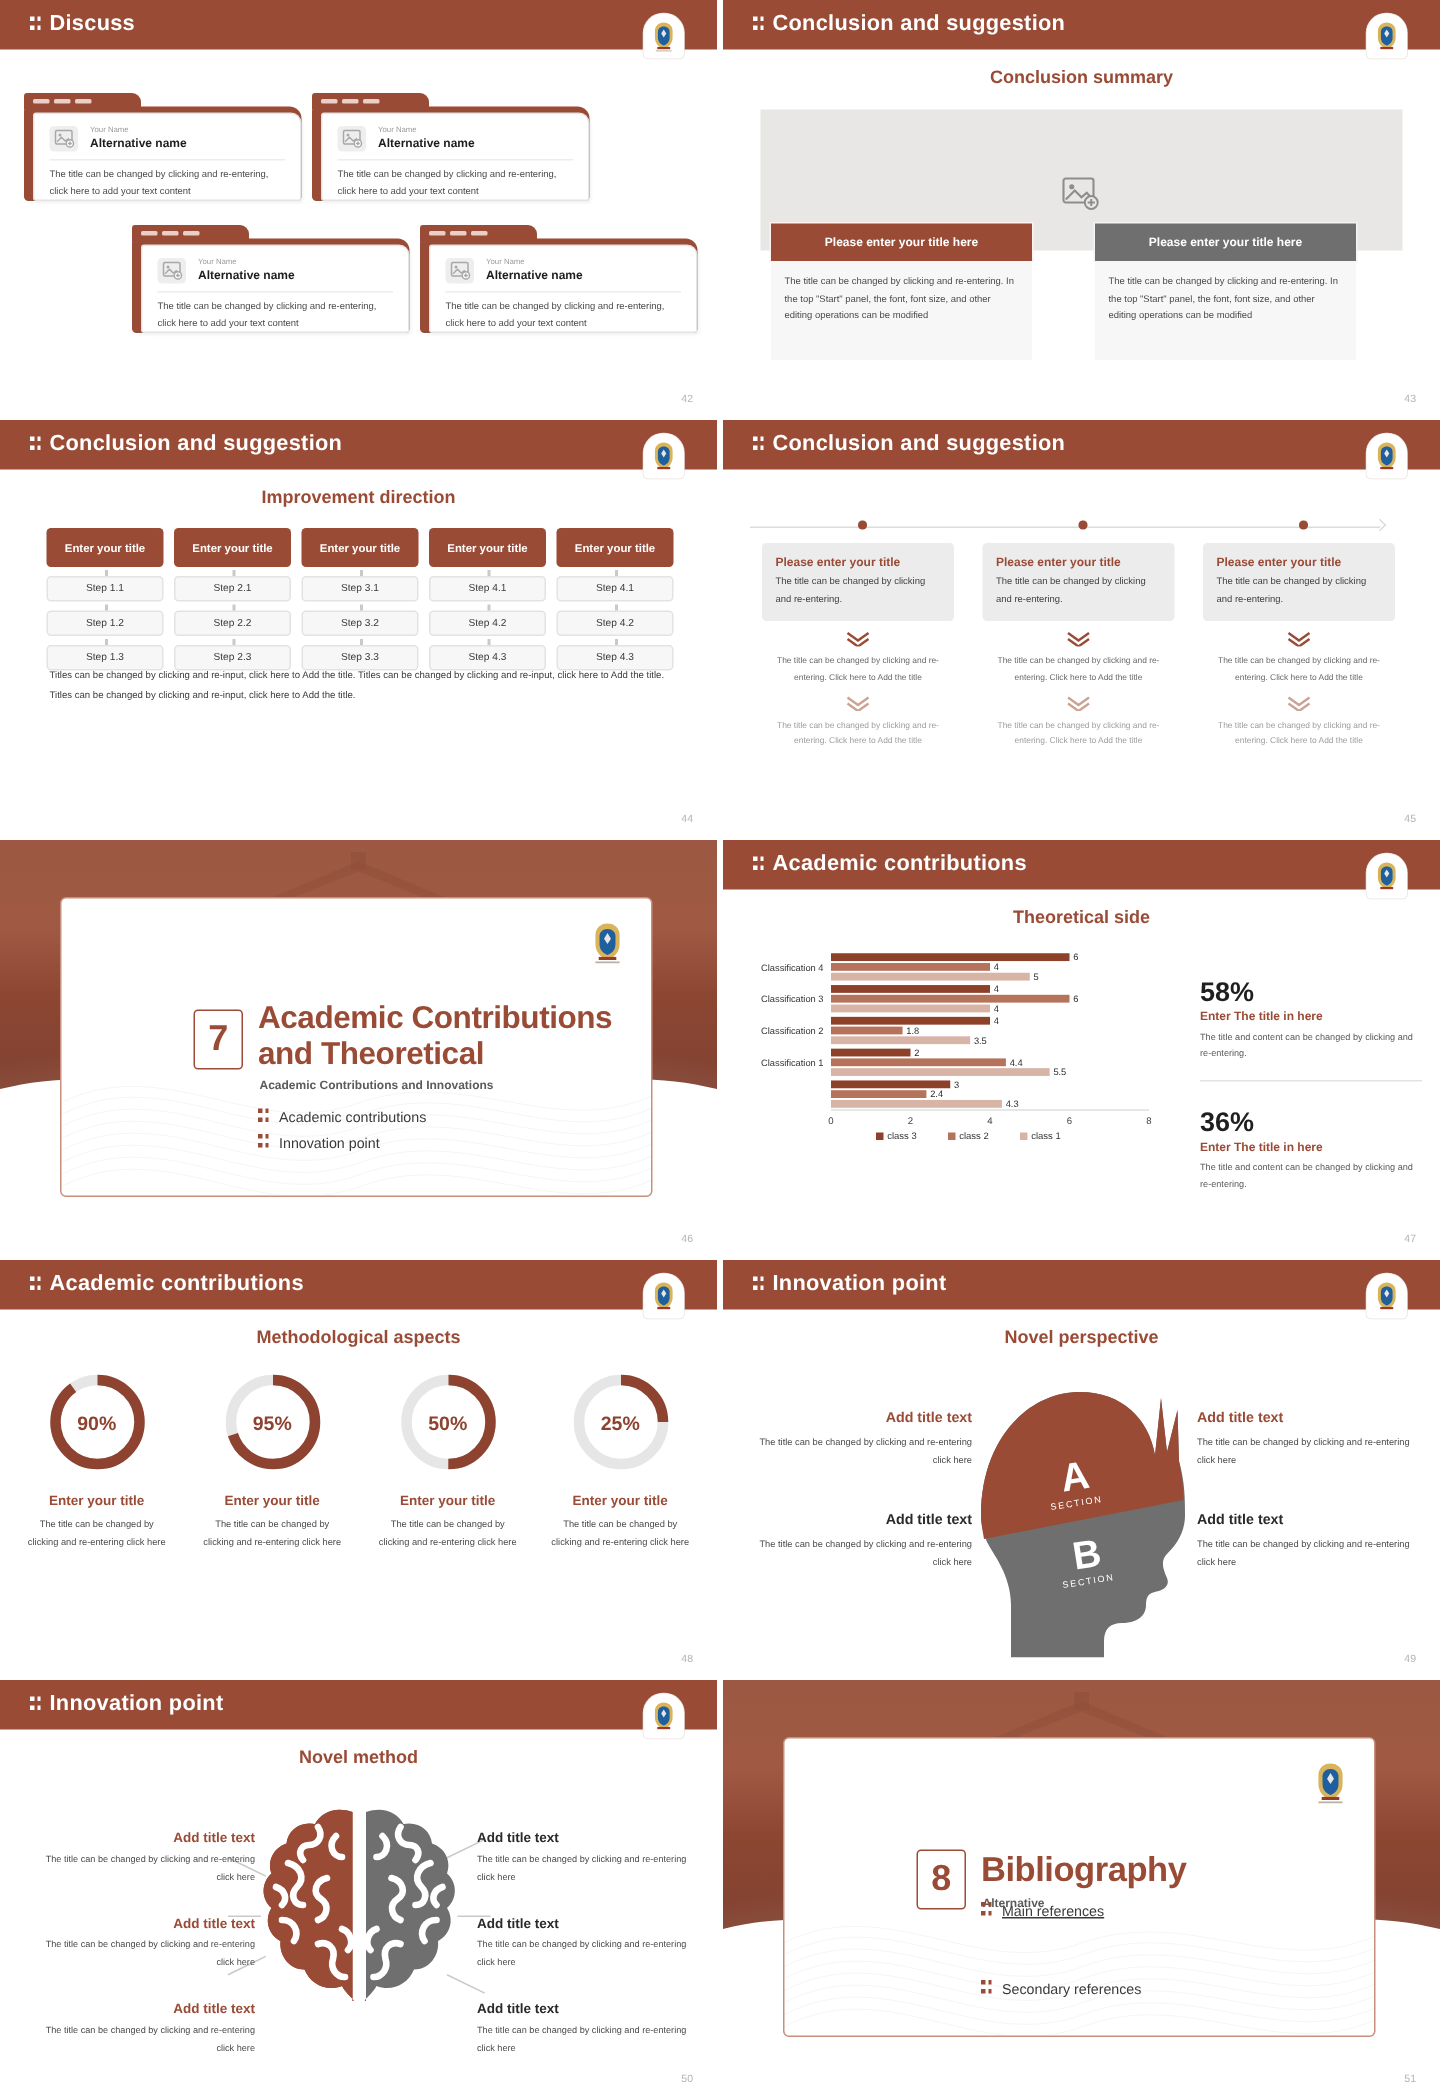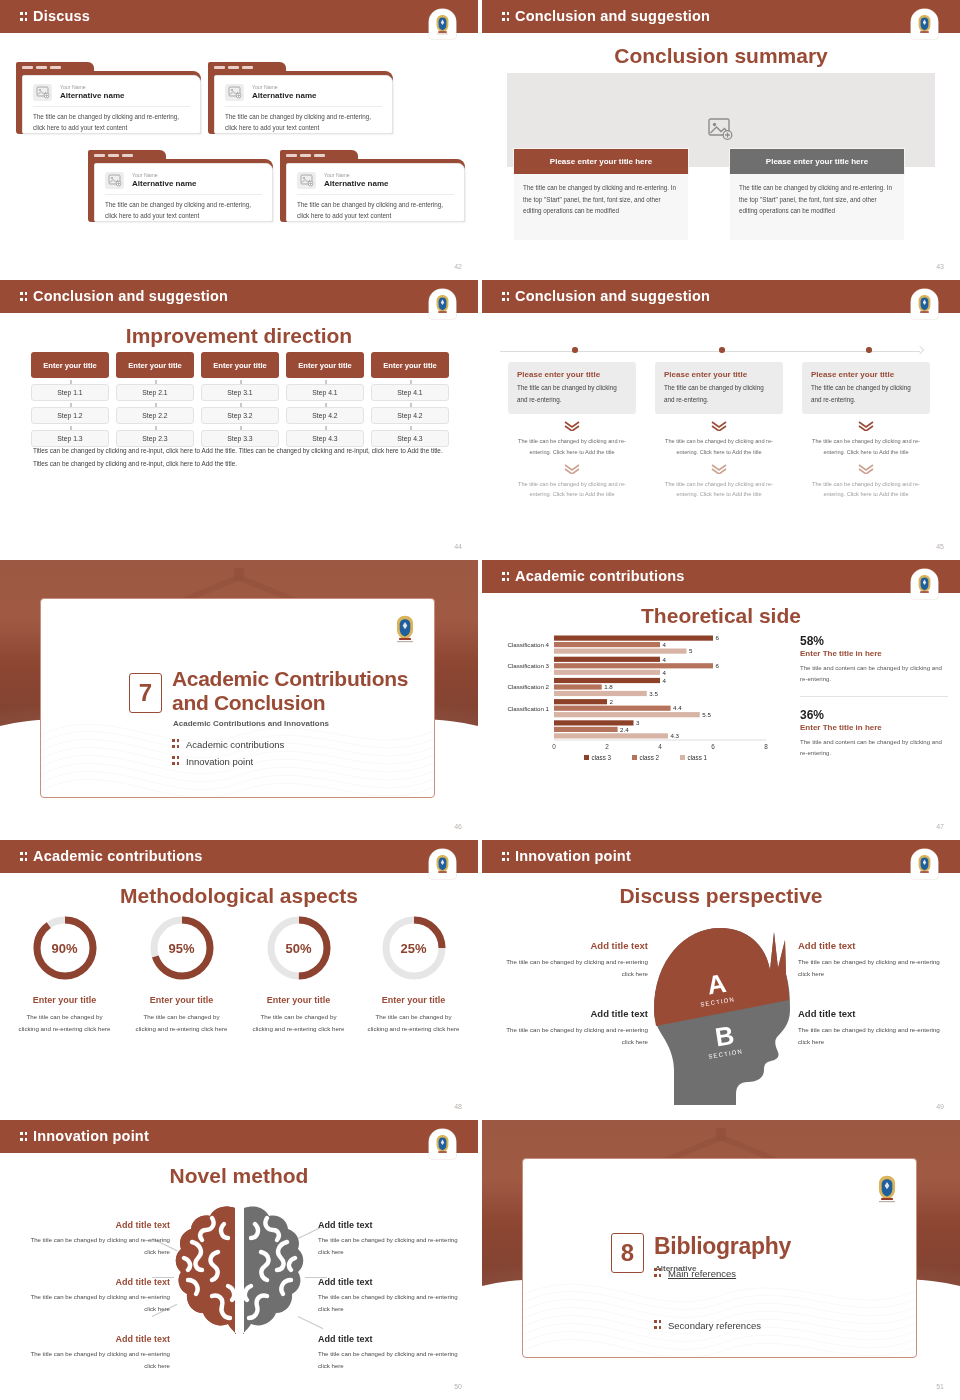--- a/index.html
+++ b/index.html
@@ -61,21 +61,21 @@
   .emblem.on-card { right: 16px; top: 14px; box-shadow: none; background: transparent; }
 
   .pgnum {
     position: absolute; right: 16px; bottom: 8px;
     font-size: 7px; color: #b9b2ad;
   }
 
   .stitle {
     position: absolute; left: 0; right: 0; top: 44px;
     text-align: center; color: #9a4b36;
-    font-size: 21px; font-weight: bold;
+    font-size: 12px; font-weight: bold;
   }
 
   
   .folder { position: absolute; width: 185px; height: 72px; }
   .fold-tab {
     position: absolute; left: 0; top: 0; width: 78px; height: 11px;
     background: #9a4b36; border-radius: 2px 6px 0 0;
   }
   .fold-tab b {
     position: absolute; top: 4px; width: 11px; height: 2.5px;
@@ -206,21 +206,21 @@
     letter-spacing: -.3px;
   }
   .dv-h1.single { top: 75px; font-size: 23px; }
   .dv-h2 { position: absolute; left: 132px; font-size: 8px; color: #5b5b5b; font-weight: bold; }
   .dv-li { position: absolute; left: 131px; font-size: 9.5px; color: #3a3a3a; }
   .dv-li .dd { vertical-align: -1px; margin-right: 5px; }
 
   
   .chart-wrap { position: absolute; left: 10px; top: 68px; width: 290px; height: 140px; }
   .ch-right { position: absolute; left: 318px; top: 74px; width: 148px; }
-  .kpi-num { font-size: 12px; font-weight: bold; color: #1f1f1f; }
+  .kpi-num { font-size: 18px; font-weight: bold; color: #1f1f1f; margin-top: 17px; }
   .kpi-ttl { font-size: 8px; font-weight: bold; color: #9a4b36; margin-top: 1px; }
   .kpi-tx { font-size: 6.1px; color: #585858; line-height: 1.85; margin-top: 4px; }
   .kpi-rule { height: 1px; background: #e3e3e3; margin: 11px 0 11px; }
 
   
   .donut-col { position: absolute; top: 74px; width: 113px; text-align: center; }
   .donut { position: relative; width: 68px; height: 68px; margin: 0 auto; }
   .donut-val {
     position: absolute; inset: 0; display: flex; align-items: center; justify-content: center;
     font-size: 13px; font-weight: bold; color: #8d432f;
@@ -566,21 +566,21 @@
           <svg width="26" height="30" viewBox="0 0 19 22">
             <path d="M9.5 2 C13 2 15.4 4.4 15.4 7.6 L15.4 12 C15.4 16 12.8 18.6 9.5 19.6 C6.2 18.6 3.6 16 3.6 12 L3.6 7.6 C3.6 4.4 6 2 9.5 2Z" fill="#d9b45a"></path>
             <path d="M9.5 4.6 C11.9 4.6 13.4 6.2 13.4 8.2 L13.4 12 C13.4 14.8 11.8 16.6 9.5 17.3 C7.2 16.6 5.6 14.8 5.6 12 L5.6 8.2 C5.6 6.2 7.1 4.6 9.5 4.6Z" fill="#1f5f9e"></path>
             <path d="M9.5 6.6 L11.2 9.4 L9.5 12 L7.8 9.4Z" fill="#e6e6e6"></path>
             <rect x="5.2" y="18.3" width="8.6" height="1.5" fill="#9a3a28"></rect>
             <rect x="3.6" y="20.5" width="11.8" height=".9" fill="#9e9080" opacity=".7"></rect>
           </svg>
         </div>
         <div class="dv-num">7</div>
         <div class="dv-h1">
-          <span>Academic Contributions</span><br><span>and Conclusion</span>
+          <span>Academic Contributions</span><br><span>and Theoretical</span>
         </div>
         <div class="dv-h2" style="top:120px;">Academic Contributions and Innovations</div>
         <div class="dv-li" style="top:139px;">
           <span class="dd dk"><i></i><i></i><i></i><i></i></span><span>Academic contributions</span>
         </div>
         <div class="dv-li" style="top:156px;">
           <span class="dd dk"><i></i><i></i><i></i><i></i></span><span>Innovation point</span>
         </div>
       </div>
     </div>
@@ -742,21 +742,21 @@
       <span class="dd"><i></i><i></i><i></i><i></i></span><span>Innovation point</span>
     </div>
     <div class="emblem">
       <svg width="19" height="22" viewBox="0 0 19 22">
         <path d="M9.5 2 C13 2 15.4 4.4 15.4 7.6 L15.4 12 C15.4 16 12.8 18.6 9.5 19.6 C6.2 18.6 3.6 16 3.6 12 L3.6 7.6 C3.6 4.4 6 2 9.5 2Z" fill="#d9b45a"></path>
         <path d="M9.5 4.6 C11.9 4.6 13.4 6.2 13.4 8.2 L13.4 12 C13.4 14.8 11.8 16.6 9.5 17.3 C7.2 16.6 5.6 14.8 5.6 12 L5.6 8.2 C5.6 6.2 7.1 4.6 9.5 4.6Z" fill="#1f5f9e"></path>
         <path d="M9.5 6.6 L11.2 9.4 L9.5 12 L7.8 9.4Z" fill="#e6e6e6"></path>
         <rect x="5.2" y="18.3" width="8.6" height="1.5" fill="#9a3a28"></rect>
       </svg>
     </div>
-    <div class="stitle">Discuss perspective</div>
+    <div class="stitle">Novel perspective</div>
 
     <svg class="head-svg" viewBox="0 0 165 195">
       <path d="M14 100 C14 50 45 18 80 18 C108 18 126 36 130 60 L134 22 L138 58 L145 30 L146 64 C150 78 150 90 150 100 C150 112 144 120 138 126 C133 131 136 137 138 142 C140 147 136 150 131 151 C126 152 124 154 124 160 C124 168 117 172 108 172 C100 172 96 176 96 184 L96 195 L34 195 L34 160 C34 140 22 126 18 118 C15 111 14 106 14 100Z" fill="#6f6f6f"></path>
       <path d="M14 100 C14 50 45 18 80 18 C108 18 126 36 130 60 L134 22 L138 58 L145 30 L146 64 C148 74 149 82 149 90 L16 116 C15 110 14 105 14 100Z" fill="#9a4b36"></path>
       <text x="78" y="83" font-family="Liberation Sans, sans-serif" font-size="26" font-weight="bold" fill="#ffffff" text-anchor="middle" transform="rotate(-9 78 83)">A</text>
       <text x="78" y="94" font-family="Liberation Sans, sans-serif" font-size="6" letter-spacing="1.2" fill="#ffffff" text-anchor="middle" transform="rotate(-9 78 94)">SECTION</text>
       <text x="86" y="135" font-family="Liberation Sans, sans-serif" font-size="26" font-weight="bold" fill="#ffffff" text-anchor="middle" transform="rotate(-9 86 135)">B</text>
       <text x="86" y="146" font-family="Liberation Sans, sans-serif" font-size="6" letter-spacing="1.2" fill="#ffffff" text-anchor="middle" transform="rotate(-9 86 146)">SECTION</text>
     </svg>
 

